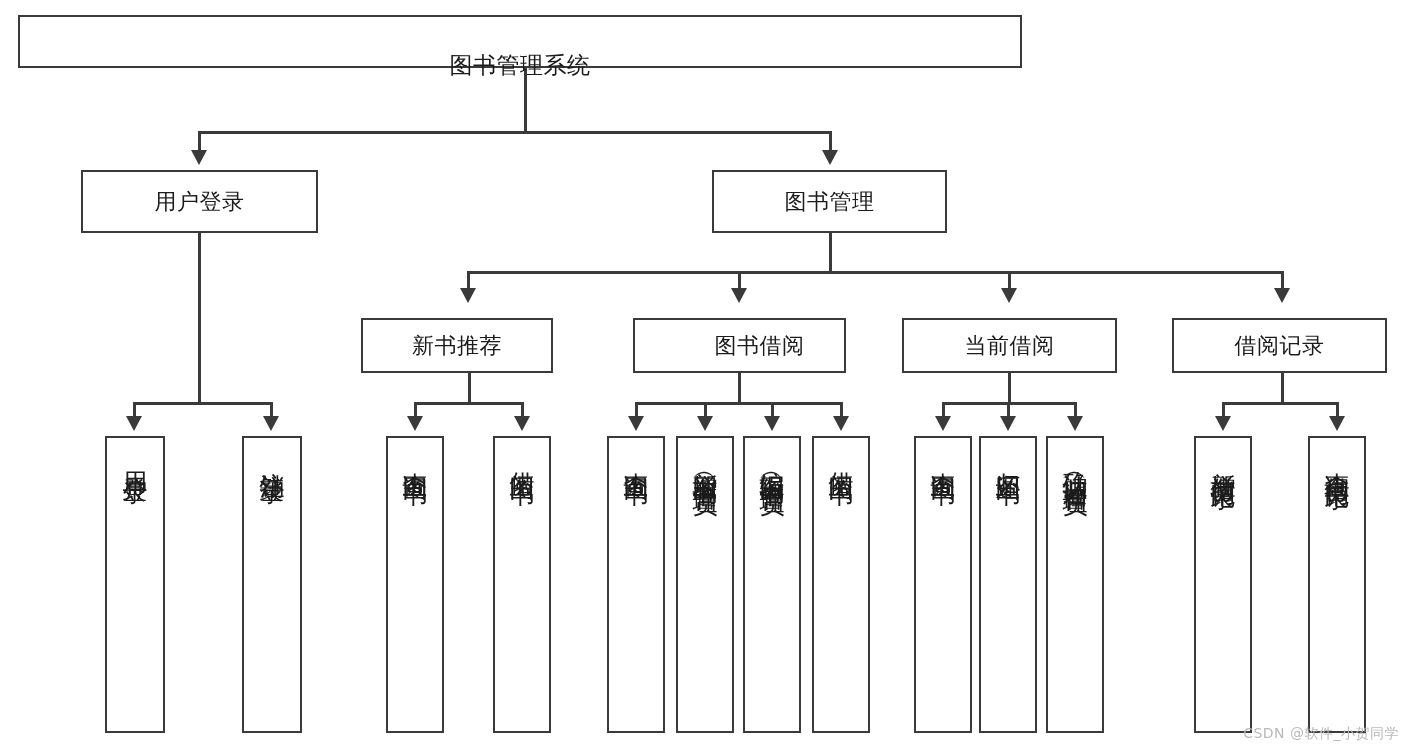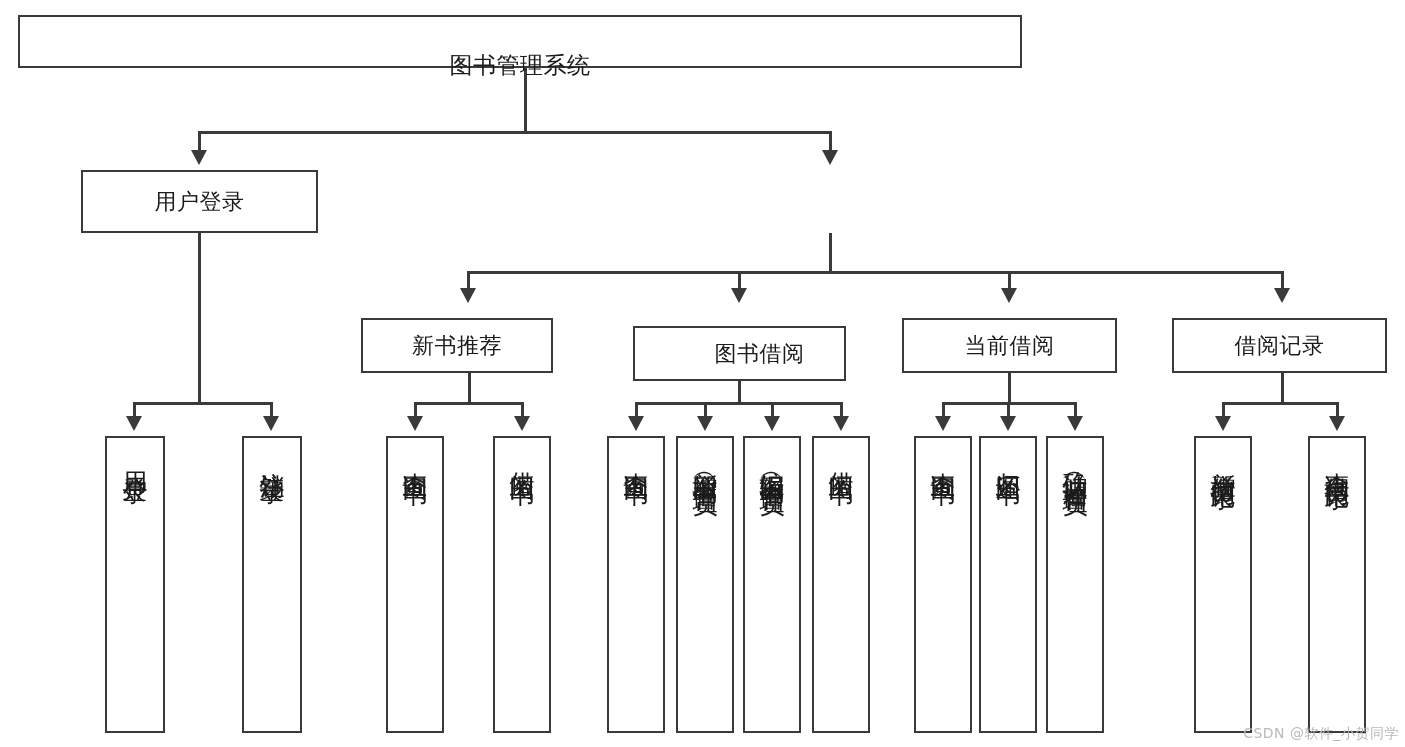--- a/index.html
+++ b/index.html
@@ -102,20 +102,23 @@
   <div class="ln h" style="left:198px; top:131px; width:634px; height:3px;"></div>
   <div class="ln v" style="left:198px; top:131px; width:3px; height:20px;"></div>
   <div class="ln v" style="left:829px; top:131px; width:3px; height:20px;"></div>
   <div class="arrow" style="left:191px; top:150px;"></div>
   <div class="arrow" style="left:822px; top:150px;"></div>
 
   <div class="node horiz" style="left:81px; top:170px; width:237px; height:63px;">
     <span class="label">用户登录</span>
   </div>
 
+  <div class="node horiz" style="left:712px; top:170px; width:235px; height:63px;">
+    <span class="label">图书管理</span>
+  </div>
 
   <div class="ln v" style="left:198px; top:233px; width:3px; height:171px;"></div>
   <div class="ln h" style="left:133px; top:402px; width:140px; height:3px;"></div>
   <div class="ln v" style="left:133px; top:402px; width:3px; height:16px;"></div>
   <div class="ln v" style="left:270px; top:402px; width:3px; height:16px;"></div>
   <div class="arrow" style="left:126px; top:416px;"></div>
   <div class="arrow" style="left:263px; top:416px;"></div>
 
   <div class="ln v" style="left:829px; top:233px; width:3px; height:40px;"></div>
   <div class="ln h" style="left:467px; top:271px; width:817px; height:3px;"></div>
@@ -124,21 +127,21 @@
   <div class="ln v" style="left:1008px; top:271px; width:3px; height:19px;"></div>
   <div class="ln v" style="left:1281px; top:271px; width:3px; height:19px;"></div>
   <div class="arrow" style="left:460px; top:288px;"></div>
   <div class="arrow" style="left:731px; top:288px;"></div>
   <div class="arrow" style="left:1001px; top:288px;"></div>
   <div class="arrow" style="left:1274px; top:288px;"></div>
 
   <div class="node horiz" style="left:361px; top:318px; width:192px; height:55px;">
     <span class="label">新书推荐</span>
   </div>
-  <div class="node horiz" style="left:633px; top:326px; width:213px; height:55px;padding-left:40px;">
+  <div class="node horiz" style="left:633px; top:318px; width:213px; height:55px;padding-left:40px;">
     <span class="label">图书借阅</span>
   </div>
   <div class="node horiz" style="left:902px; top:318px; width:215px; height:55px;">
     <span class="label">当前借阅</span>
   </div>
   <div class="node horiz" style="left:1172px; top:318px; width:215px; height:55px;">
     <span class="label">借阅记录</span>
   </div>
 
   <div class="ln v" style="left:468px; top:373px; width:3px; height:31px;"></div>

